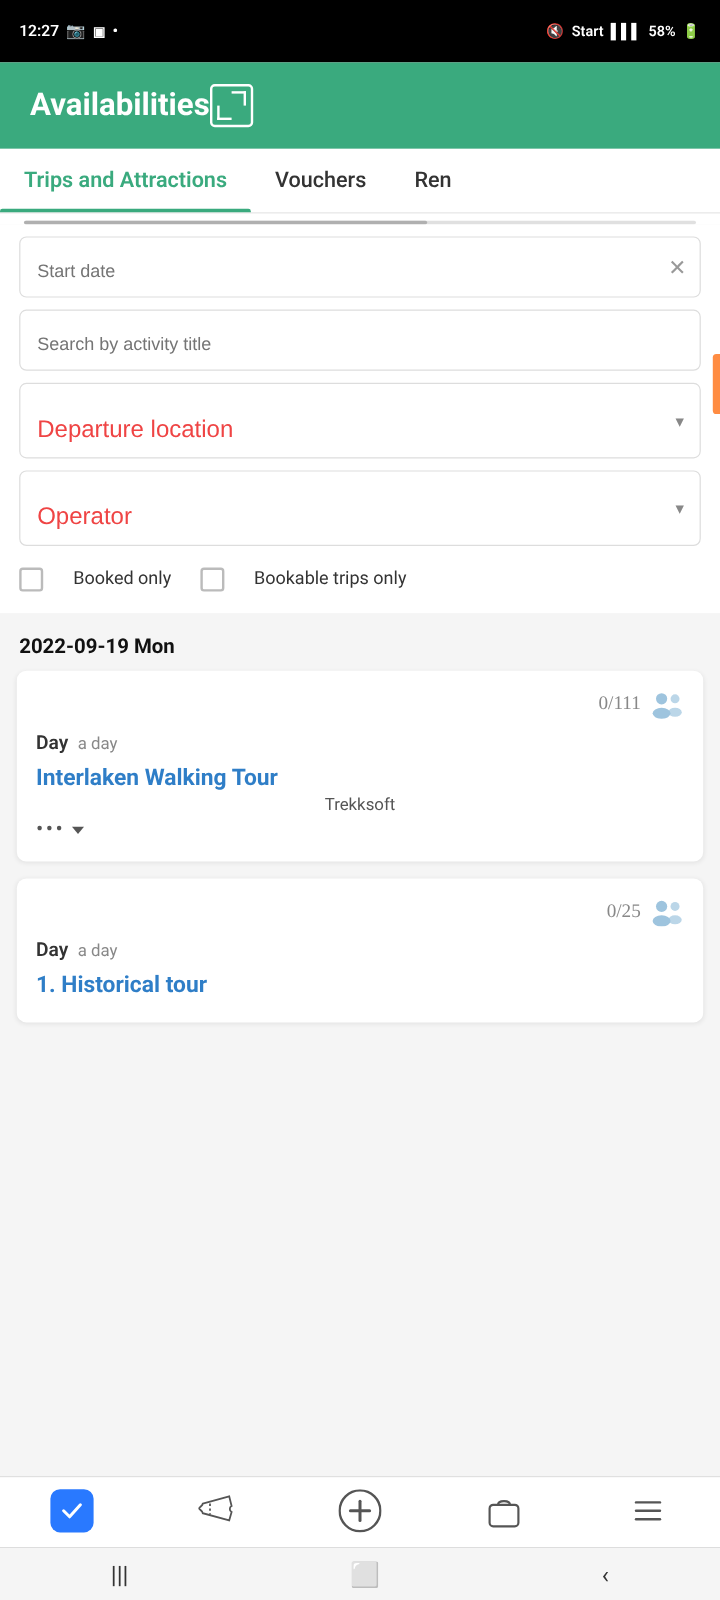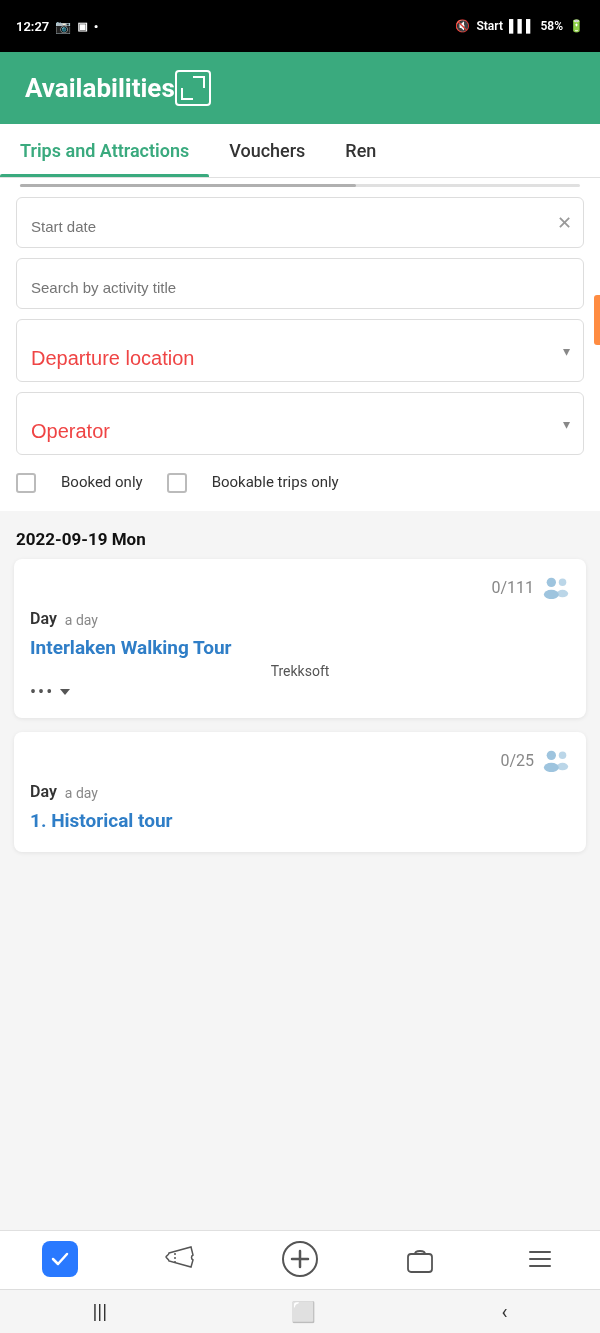--- a/index.html
+++ b/index.html
@@ -228,20 +228,21 @@
       border-radius: 8px;
       padding: 16px;
       box-shadow: 0 1px 4px rgba(0,0,0,0.08);
     }
     .card-top {
       display: flex;
       justify-content: flex-end;
       align-items: center;
       gap: 8px;
       margin-bottom: 10px;
+      font-family: Liberation Serif, serif;
     }
     .capacity-text {
       font-size: 16px;
       color: #888;
       font-weight: 400;
     }
     .people-icon {
       display: inline-flex;
       align-items: center;
     }

